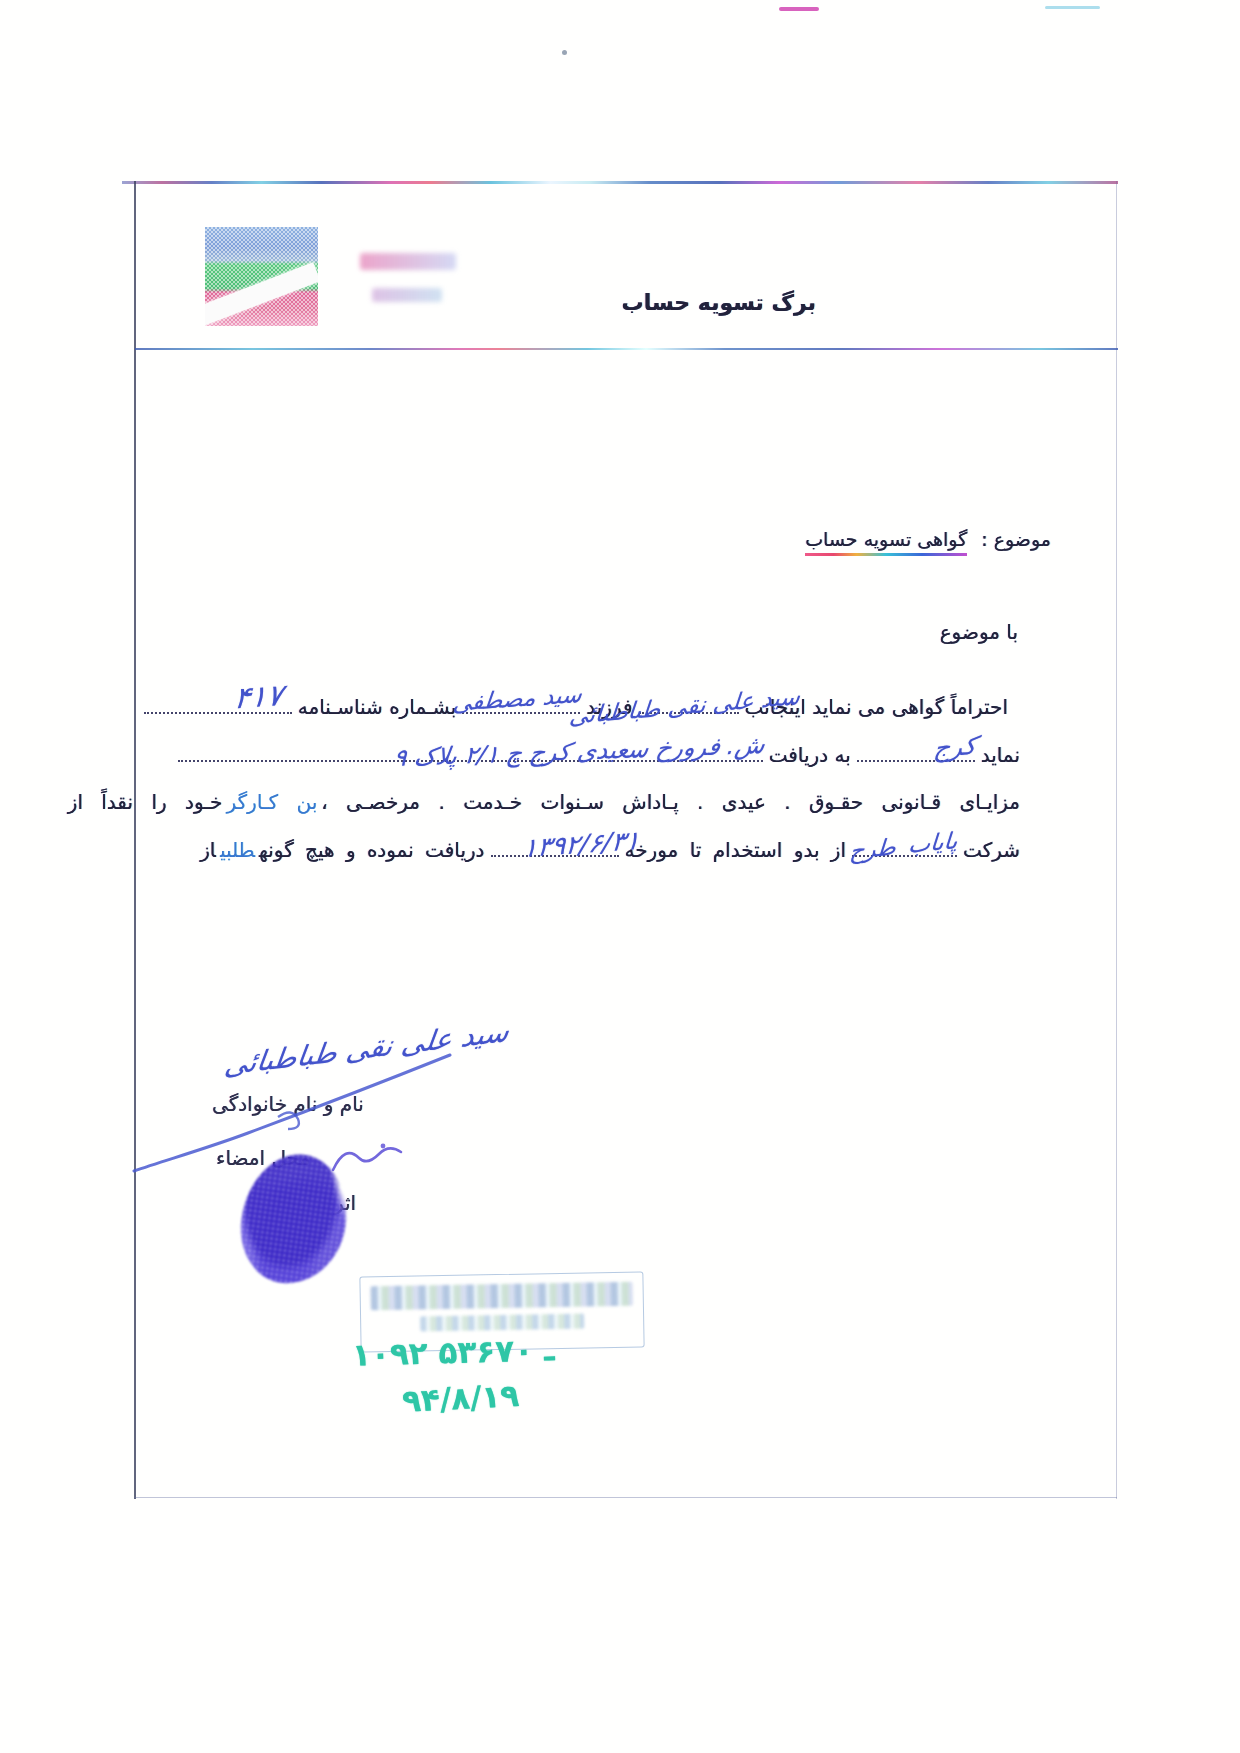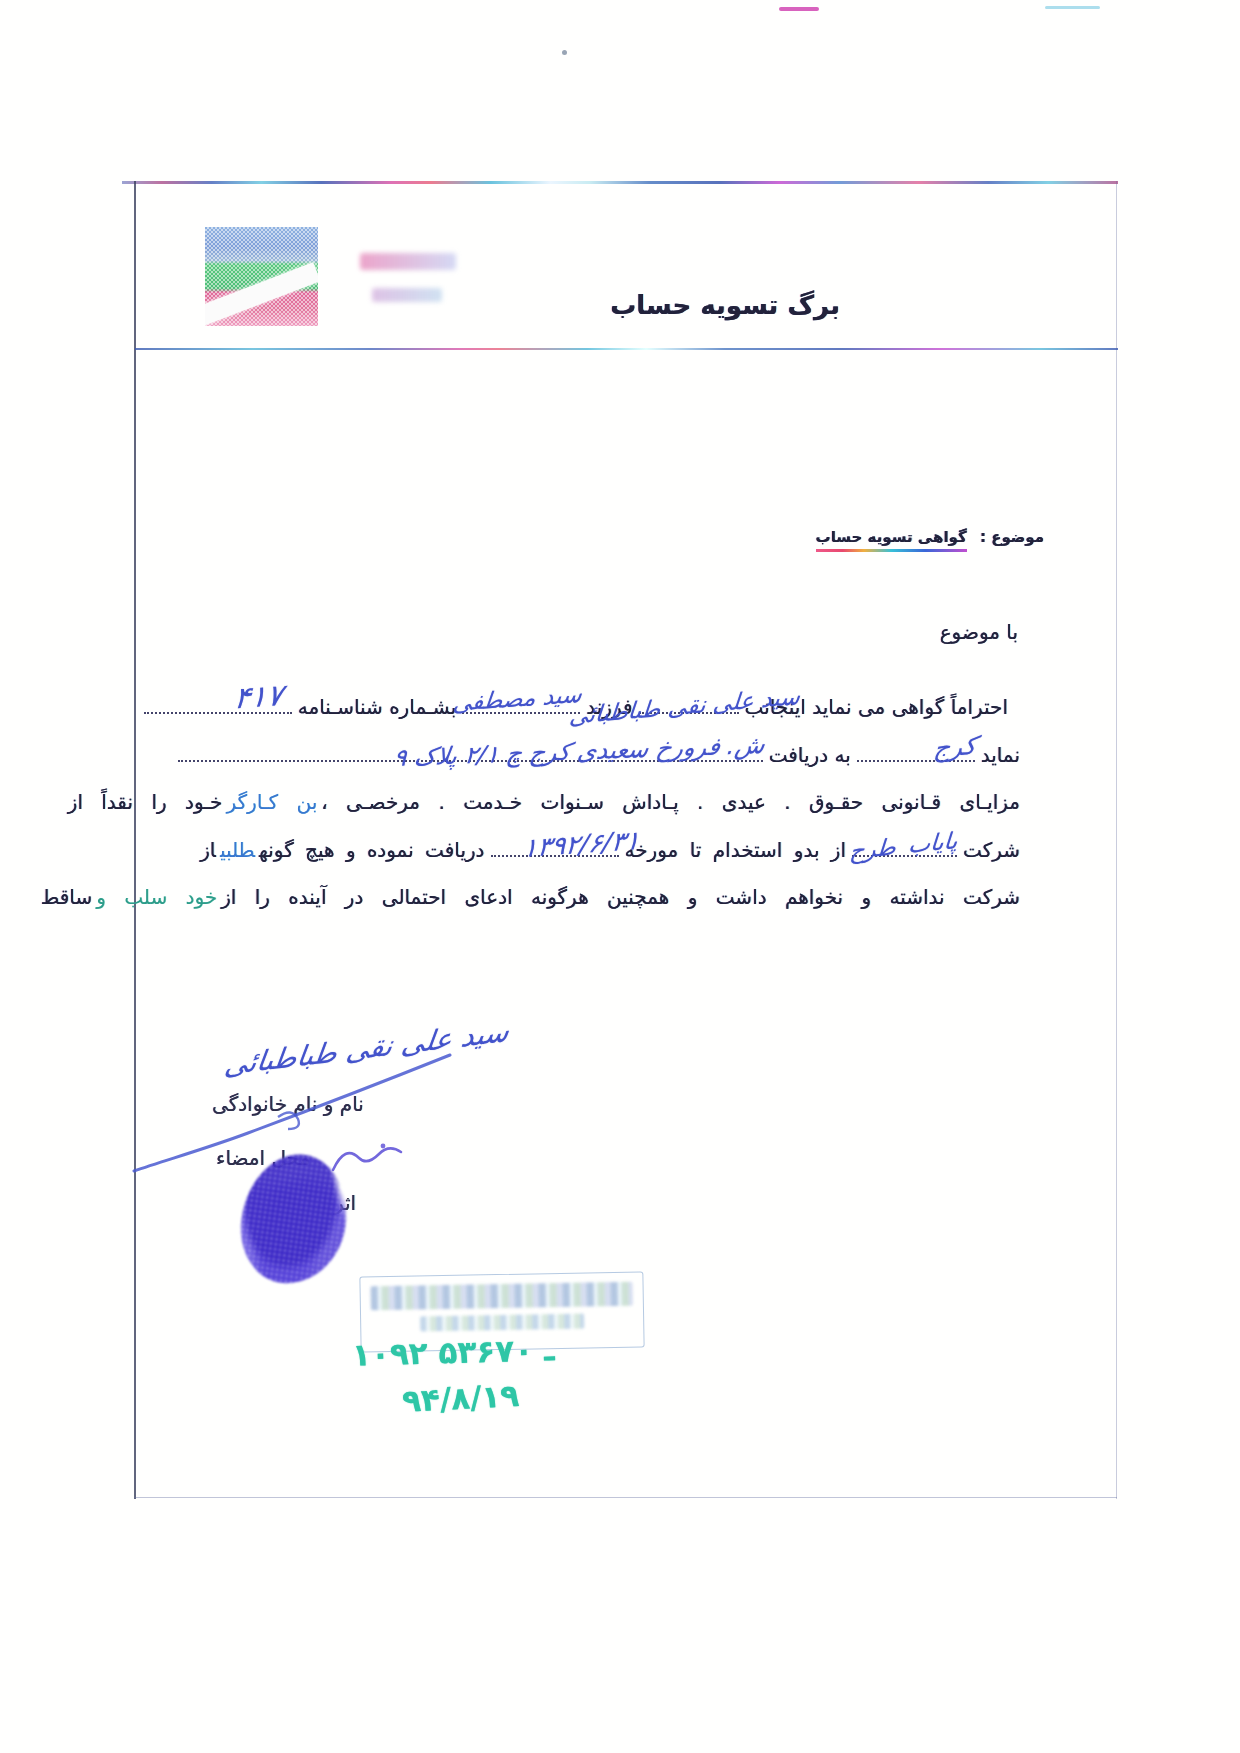--- a/index.html
+++ b/index.html
@@ -31,22 +31,22 @@
     transform:rotate(-21deg);box-shadow:0 0 4px rgba(255,255,255,.9);}
   .smudge{position:absolute;filter:blur(2.5px);border-radius:3px;}
   .s1{left:360px;top:253px;width:96px;height:17px;
       background:linear-gradient(90deg,rgba(220,90,160,.55),rgba(150,160,230,.4));}
   .s2{left:372px;top:288px;width:70px;height:14px;
       background:linear-gradient(90deg,rgba(180,120,200,.45),rgba(120,170,220,.35));}
   
   .print-ink{color:#22223b;
     text-shadow:0 0 .6px rgba(40,40,80,.8),.9px 0 0 rgba(0,170,220,.28),-.9px 0 0 rgba(220,60,130,.22);}
   .h1{position:absolute;right:246px;top:224px;font-size:24px;font-weight:bold;direction:rtl;}
-  .h2{position:absolute;right:400px;top:290px;font-size:26px;font-weight:bold;direction:rtl;}
-  .subject{position:absolute;right:196px;top:528px;direction:rtl;font-size:15px;font-weight:bold;}
+  .h2{position:absolute;right:424px;top:290px;font-size:22px;font-weight:bold;direction:rtl;}
+  .subject{position:absolute;right:189px;top:528px;direction:rtl;font-size:19px;font-weight:normal;}
   .subj-value{border-bottom:3px solid;border-image:linear-gradient(90deg,#ef5a8a 0%,#e8486e 18%,
       #f0b040 32%,#38c0d8 50%,#3a66d8 72%,#c44fd0 100%) 1;padding-bottom:3px;margin-right:8px;}
   .salutation{position:absolute;right:222px;top:620px;direction:rtl;font-size:20px;}
   .body{position:absolute;right:218px;top:684px;width:876px;direction:rtl;font-size:20px;}
   .body-line{position:relative;height:47.5px;line-height:47.5px;white-space:nowrap;}
   .body-line.fill{word-spacing:12px;}
   .body-line.fill-sm{word-spacing:5px;}
   .print{padding:0 2px;}
   .tint-blue{color:#3a77cf;text-shadow:.5px 0 0 rgba(0,170,220,.5);}
   .tint-teal{color:#2e9c8a;text-shadow:.5px 0 0 rgba(40,190,160,.5);}
@@ -117,21 +117,20 @@
     <span class="subj-value">گواهی تسویه حساب</span>
   </div>
 
   <div class="salutation print-ink">با موضوع</div>
 
   <div id="body-lines" class="body print-ink">
       <div class="body-line" style="padding-right: 12px;"><span class="print">احتراماً گواهی می نماید اینجانب</span><span class="dots" style="width: 100px;"><span class="hw" style="font-size: 23px; bottom: 4px; right: -60px; transform: skewX(-10deg) rotate(-5deg);">سید علی نقی طباطبائی</span></span><span class="print">فرزند</span><span class="dots" style="width: 118px;"><span class="hw" style="font-size: 23px; bottom: 6px;">سید مصطفی</span></span><span class="print">بشـماره شناسـنامه</span><span class="dots" style="width: 148px;"><span class="hw" style="font-size: 30px; bottom: 2px; right: 10px;">۴۱۷</span></span></div>
       <div class="body-line"><span class="print">نماید</span><span class="dots" style="width: 118px;"><span class="hw" style="font-size: 25px; bottom: 2px;">کرج</span></span><span class="print">به دریافت</span><span class="dots" style="width: 585px;"><span class="hw" style="font-size: 24px; bottom: 3px; transform: skewX(-10deg) rotate(-2deg);">ش. فرورخ سعیدی کرج  چ ۲/۱  پلاک ۹</span></span></div>
       <div class="body-line fill"><span class="print">مزایـای قـانونی حقـوق . عیدی . پـاداش سـنوات خـدمت . مرخصـی ،</span><span class="print tint-blue">بن کـارگر</span><span class="print">خـود را نقداً از</span></div>
       <div class="body-line fill-sm"><span class="print">شرکت</span><span class="dots" style="width: 105px;"><span class="hw" style="font-size: 23px; bottom: 3px; transform: skewX(-10deg) rotate(-6deg);">پایاب طرح</span></span><span class="print">از بدو استخدام تا مورخه</span><span class="dots" style="width: 128px;"><span class="hw" style="font-size: 26px; bottom: 2px; right: -20px;">۱۳۹۲/۶/۳۱</span></span><span class="print">دریافت نموده و هیچ گونه</span><span class="print tint-blue">طلبی</span><span class="print">از</span></div>
-      <div class="body-line fill"><span class="print">شرکت نداشته و نخواهم داشت و همچنین هرگونه ادعای احتمالی در آینده را از</span><span class="print tint-teal">خود سلب و</span><span class="print">ساقط</span></div>
     </div>
 
   <div class="sig-hw">سید علی نقی طباطبائی</div>
   <div class="lbl name-label">نام و نام خانوادگی</div>
 
   <svg class="pen-svg" style="left:128px;top:1045px;" width="330" height="135" viewBox="0 0 330 135">
     <path d="M322,10 C 262,34 190,62 120,88 C 80,103 38,115 6,126" fill="none" stroke="#4a5ad0" stroke-width="3" stroke-linecap="round" opacity="0.85"></path>
     <path d="M150,72 q14,-10 20,2 q4,10 -10,10" fill="none" stroke="#4a5ad0" stroke-width="2.4" opacity="0.8"></path>
   </svg>
 

